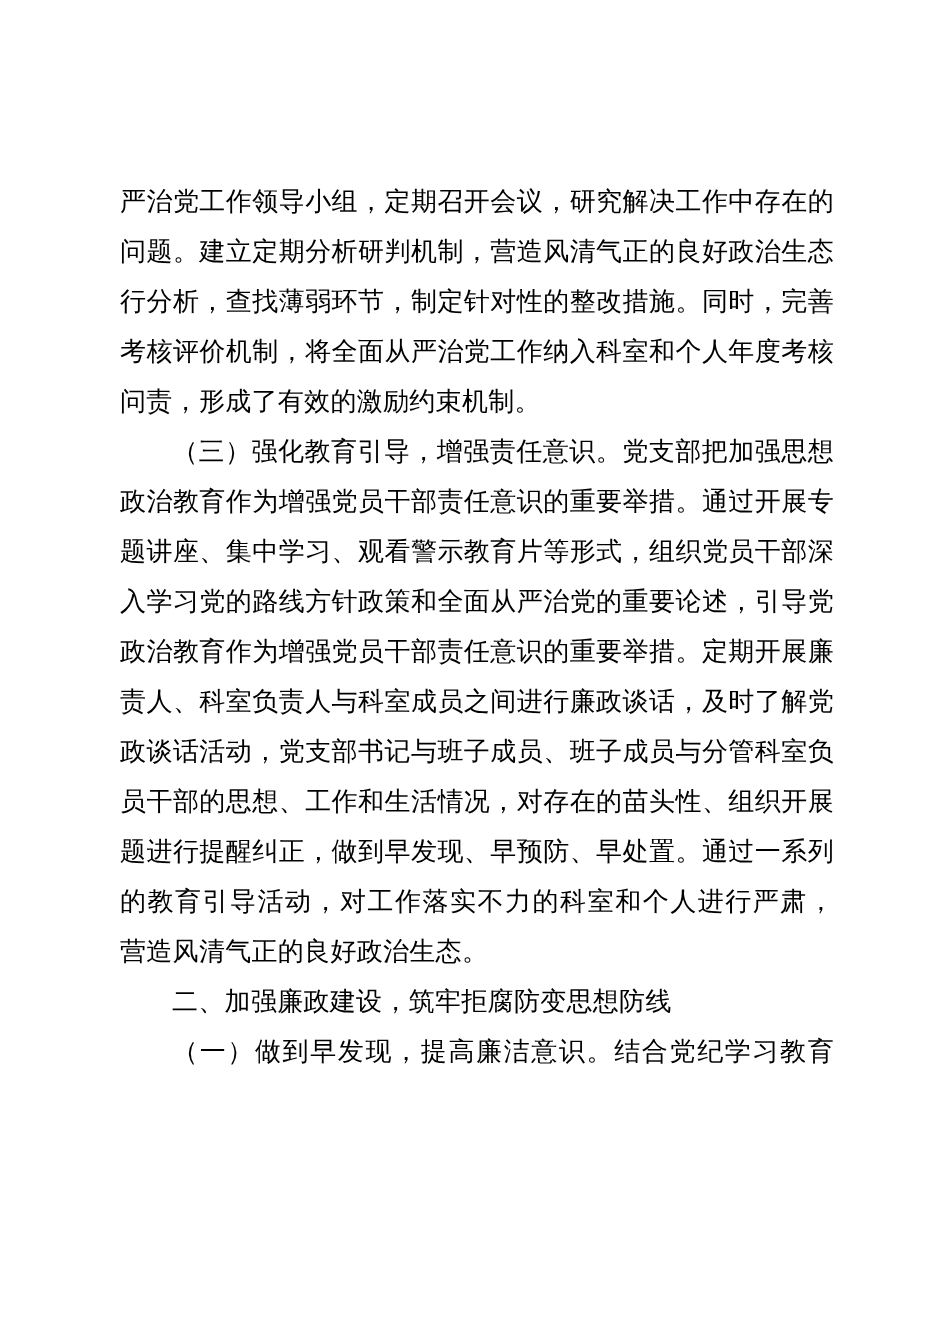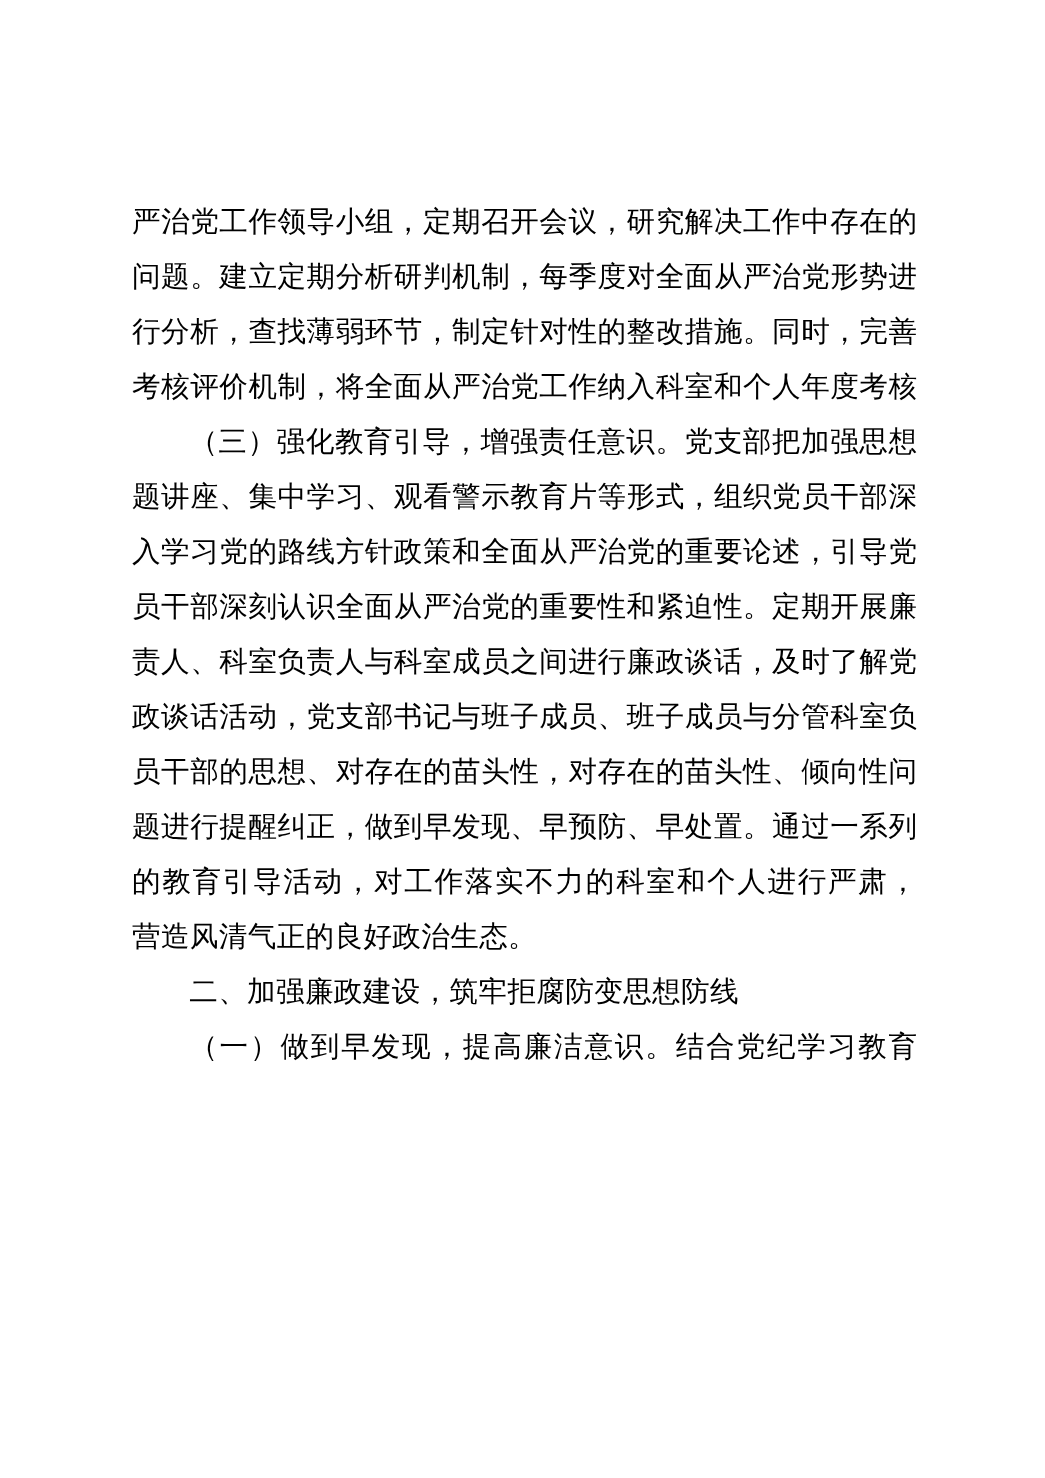--- a/index.html
+++ b/index.html
@@ -48,31 +48,33 @@
     font-weight: 400;
   }
 </style>
 </head>
 <body>
 
 <div class="page">
   <div class="content">
 
     <div class="line fill">严治党工作领导小组，定期召开会议，研究解决工作中存在的</div>
-    <div class="line fill">问题。建立定期分析研判机制，每季度对全面从严治党形势进</div>
+    <div class="line fill">问题。建立定期分析研判机制，营造风清气正的良好政治生态</div>
     <div class="line fill">行分析，查找薄弱环节，制定针对性的整改措施。同时，完善</div>
     <div class="line fill">考核评价机制，将全面从严治党工作纳入科室和个人年度考核</div>
+    <div class="line">问责，形成了有效的激励约束机制。</div>
 
     <div class="line fill indent">（三）强化教育引导，增强责任意识。党支部把加强思想</div>
+    <div class="line fill">政治教育作为增强党员干部责任意识的重要举措。通过开展专</div>
     <div class="line fill">题讲座、集中学习、观看警示教育片等形式，组织党员干部深</div>
     <div class="line fill">入学习党的路线方针政策和全面从严治党的重要论述，引导党</div>
-    <div class="line fill">员干部深刻认识全面从严治党的重要性和紧迫性。定期开展廉</div>
+    <div class="line fill">政治教育作为增强党员干部责任意识的重要举措。定期开展廉</div>
     <div class="line fill">责人、科室负责人与科室成员之间进行廉政谈话，及时了解党</div>
     <div class="line fill">政谈话活动，党支部书记与班子成员、班子成员与分管科室负</div>
-    <div class="line fill">员干部的思想、对存在的苗头性，对存在的苗头性、倾向性问</div>
+    <div class="line fill">员干部的思想、工作和生活情况，对存在的苗头性、组织开展</div>
     <div class="line fill">题进行提醒纠正，做到早发现、早预防、早处置。通过一系列</div>
     <div class="line fill">的教育引导活动，对工作落实不力的科室和个人进行严肃，</div>
     <div class="line">营造风清气正的良好政治生态。</div>
 
     <div class="line indent bold">二、加强廉政建设，筑牢拒腐防变思想防线</div>
 
     <div class="line fill indent">（一）做到早发现，提高廉洁意识。结合党纪学习教育</div>
 
   </div>
 </div>

